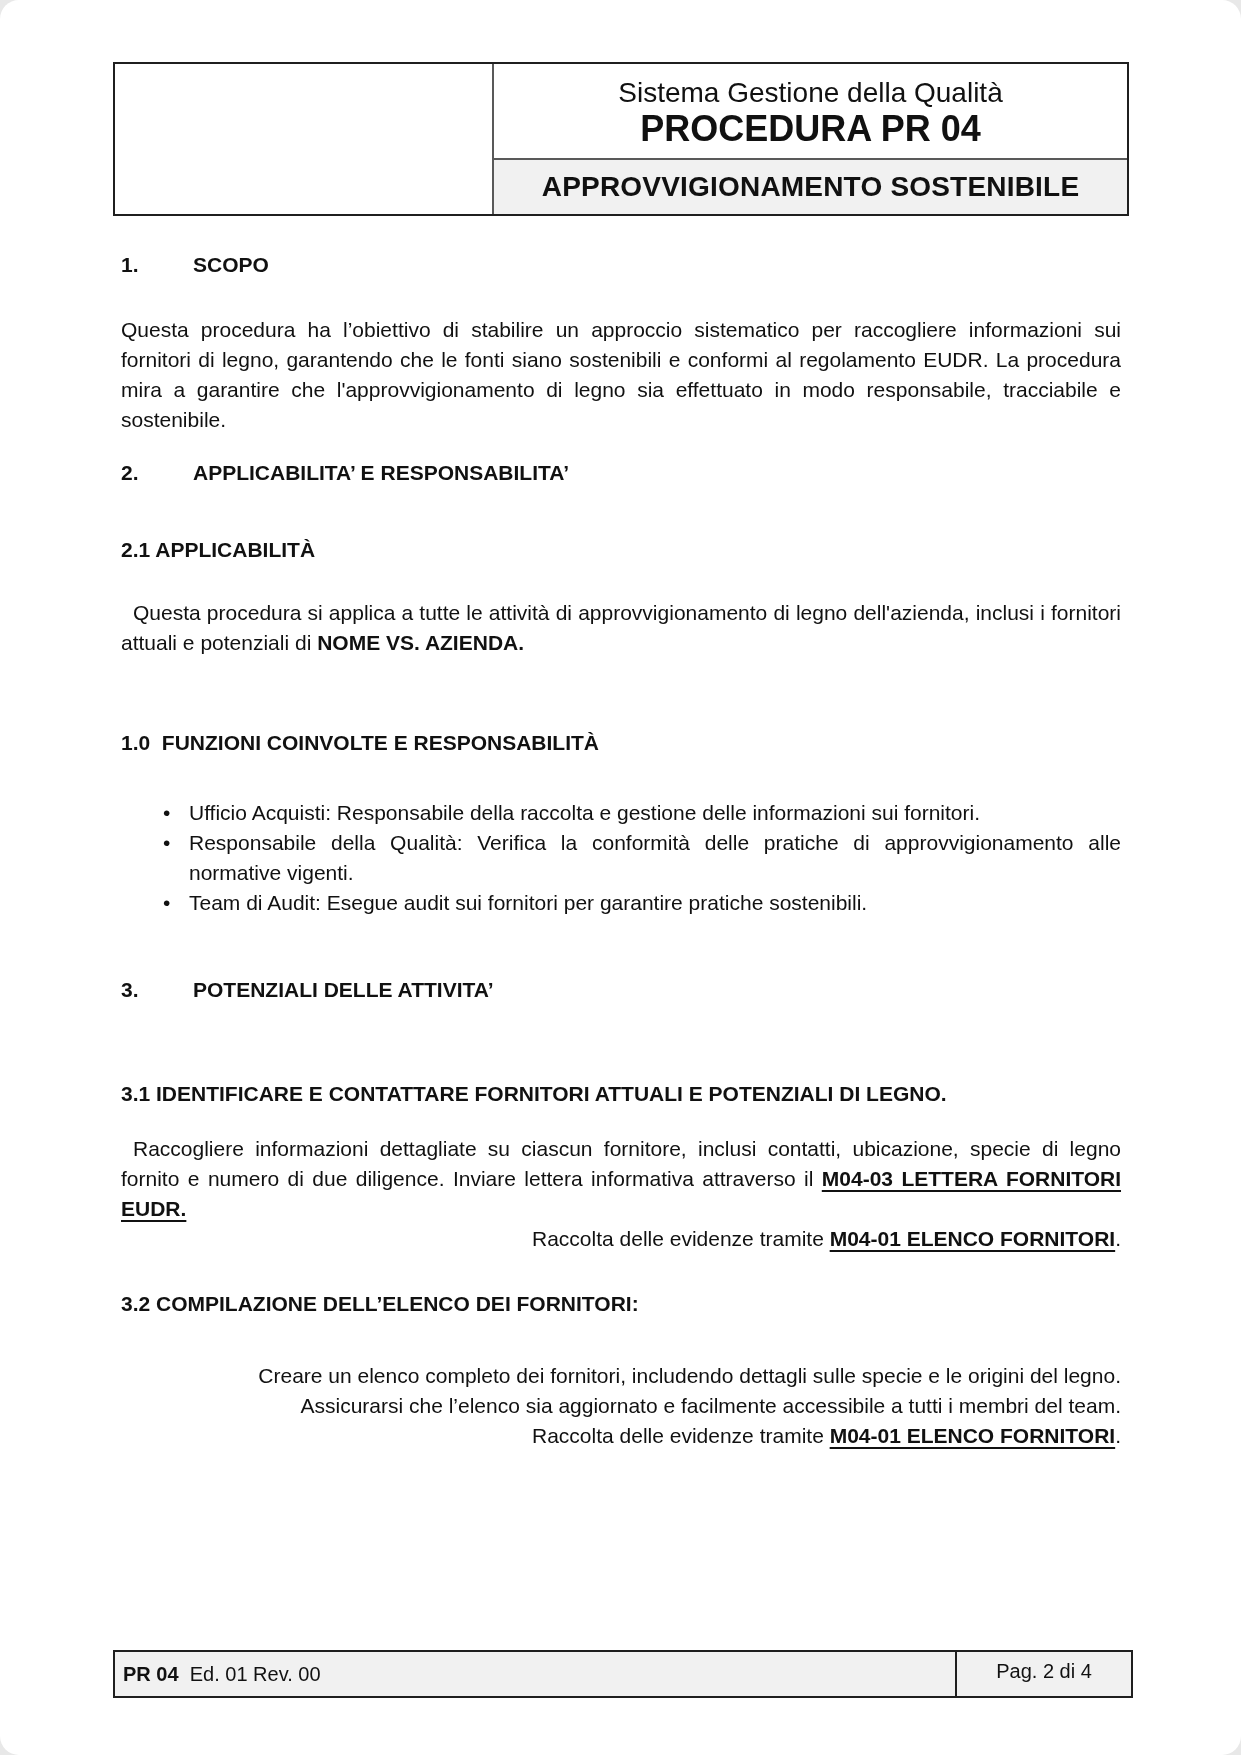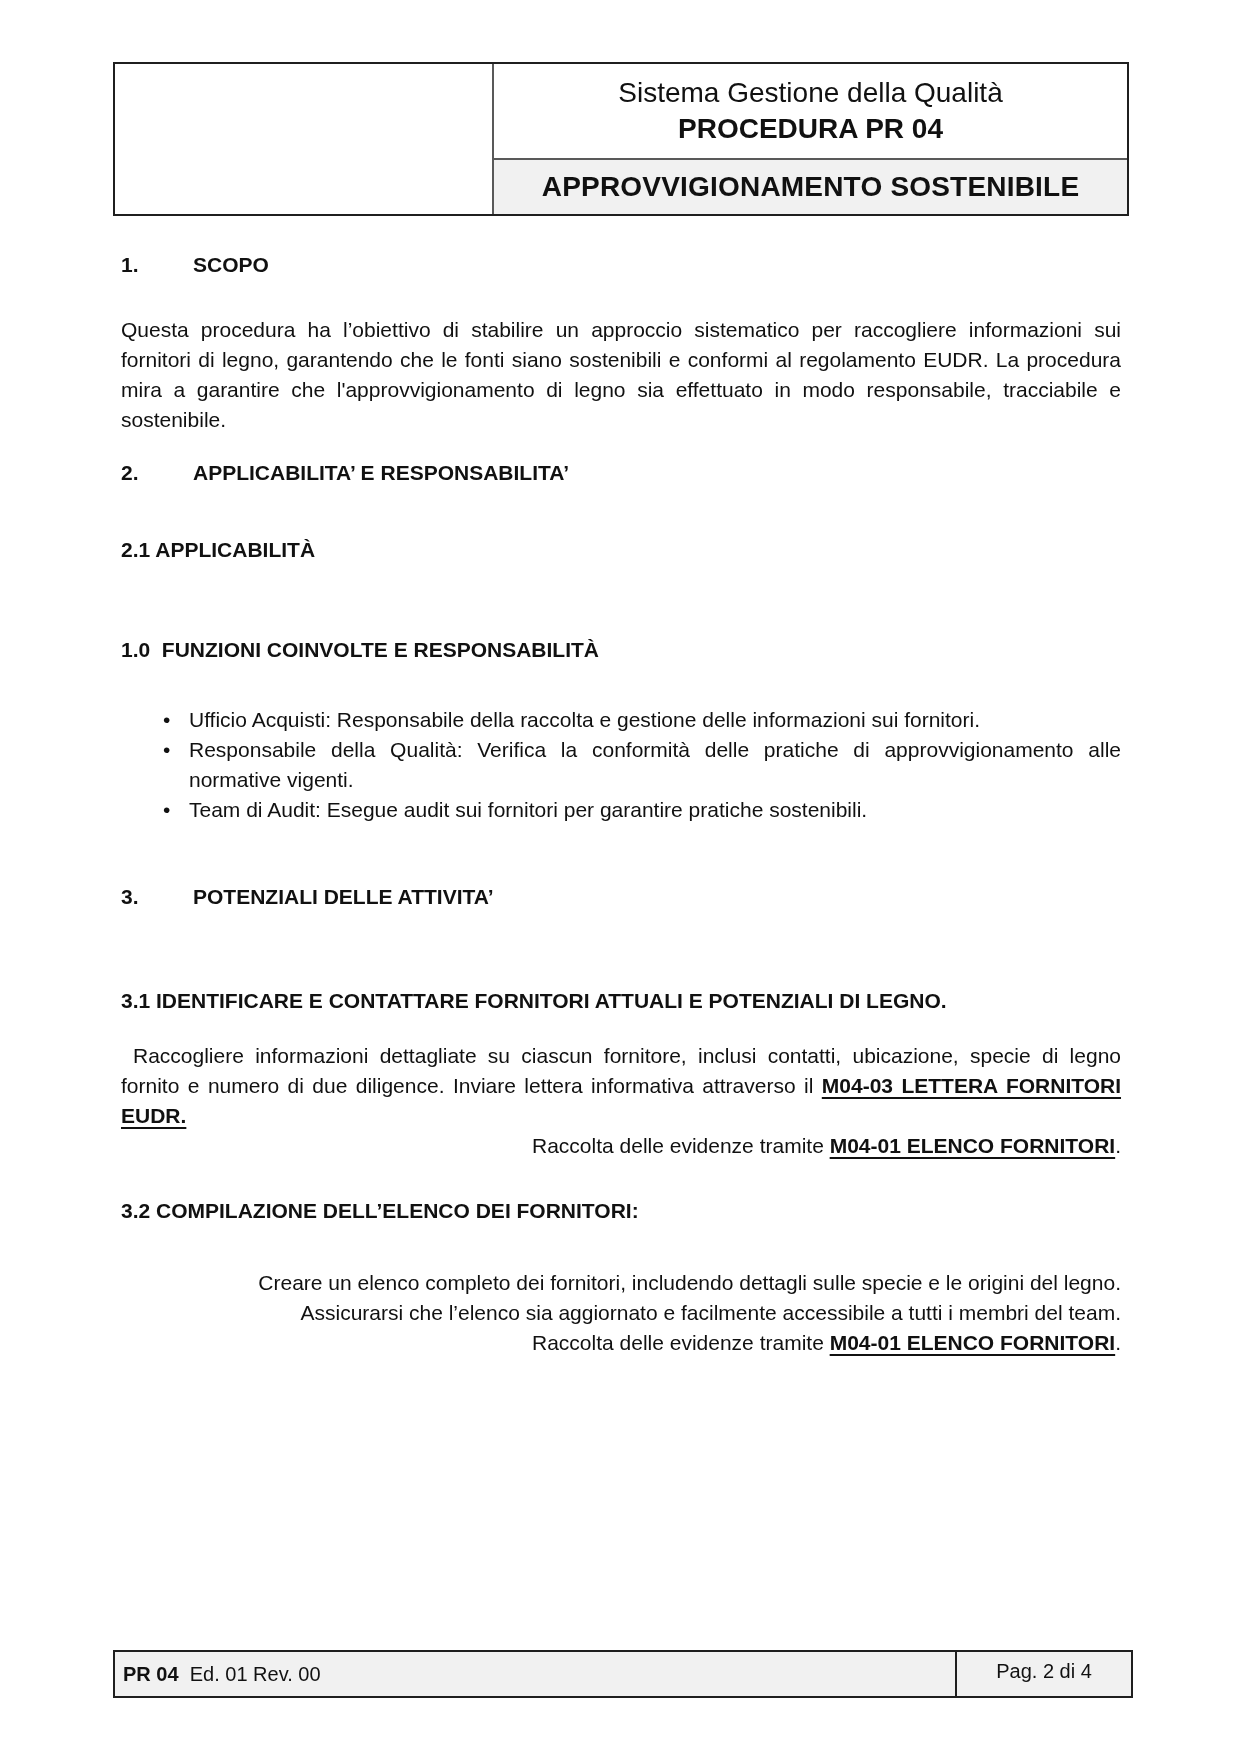--- a/index.html
+++ b/index.html
@@ -3,35 +3,36 @@
 <meta charset="utf-8">
 <style>
   html,body{margin:0;padding:0;background:#e8e8e8;}
   .page{
     position:relative;
     width:1241px;height:1755px;
     background:#ffffff;
     font-family:"Liberation Sans", sans-serif;
     color:#111111;
     overflow:hidden;
+    border-radius:19px;
   }
   
   .doc-header{
     position:absolute;top:62px;left:113px;width:1016px;
     border:2px solid #1f1f1f;
     display:grid;grid-template-columns:379px 1fr;
     box-sizing:border-box;
   }
   .logo-cell{grid-row:1 / span 2;border-right:2px solid #595959;}
   .title-cell-top{
     height:94px;display:flex;flex-direction:column;
     justify-content:center;align-items:center;
   }
   .title-line1{font-size:28px;line-height:36px;font-weight:400;}
-  .title-line2{font-size:28px;line-height:36px;font-weight:700;}
+  .title-line2{font-size:36px;line-height:36px;font-weight:700;}
   .banner-row{
     height:54px;background:#f1f1f1;border-top:2px solid #595959;
     display:flex;align-items:center;justify-content:center;
     font-size:28px;font-weight:700;letter-spacing:.2px;
   }
   
   .content{
     position:absolute;top:218px;left:113px;width:1016px;
     box-sizing:border-box;padding:0 8px;
     font-size:21px;line-height:30px;
@@ -102,20 +103,21 @@
 
     <p class="para m-para1">Questa procedura ha l’obiettivo di stabilire un approccio sistematico per raccogliere informazioni sui fornitori di legno, garantendo che le fonti siano sostenibili e conformi al regolamento EUDR. La procedura mira a garantire che l'approvvigionamento di legno sia effettuato in modo responsabile, tracciabile e sostenibile.</p>
 
     <div class="h-sec m-h2">
       <span class="num">2.</span>
       <span>APPLICABILITA’ E RESPONSABILITA’</span>
     </div>
 
     <div class="h-sub m-h21">2.1 APPLICABILITÀ</div>
 
+    <p class="para indent m-para21"><span>Questa procedura si applica a tutte le attività di approvvigionamento di legno dell'azienda, inclusi i fornitori attuali e potenziali di </span><span class="b">NOME VS. AZIENDA.</span></p>
 
     <div class="h-sub m-h22">1.0  FUNZIONI COINVOLTE E RESPONSABILITÀ</div>
 
     <ul class="bullets m-bullets">
       <li>
         <span class="bullet">•</span>
         <span>Ufficio Acquisti: Responsabile della raccolta e gestione delle informazioni sui fornitori.</span>
       </li>
       <li>
         <span class="bullet">•</span>

